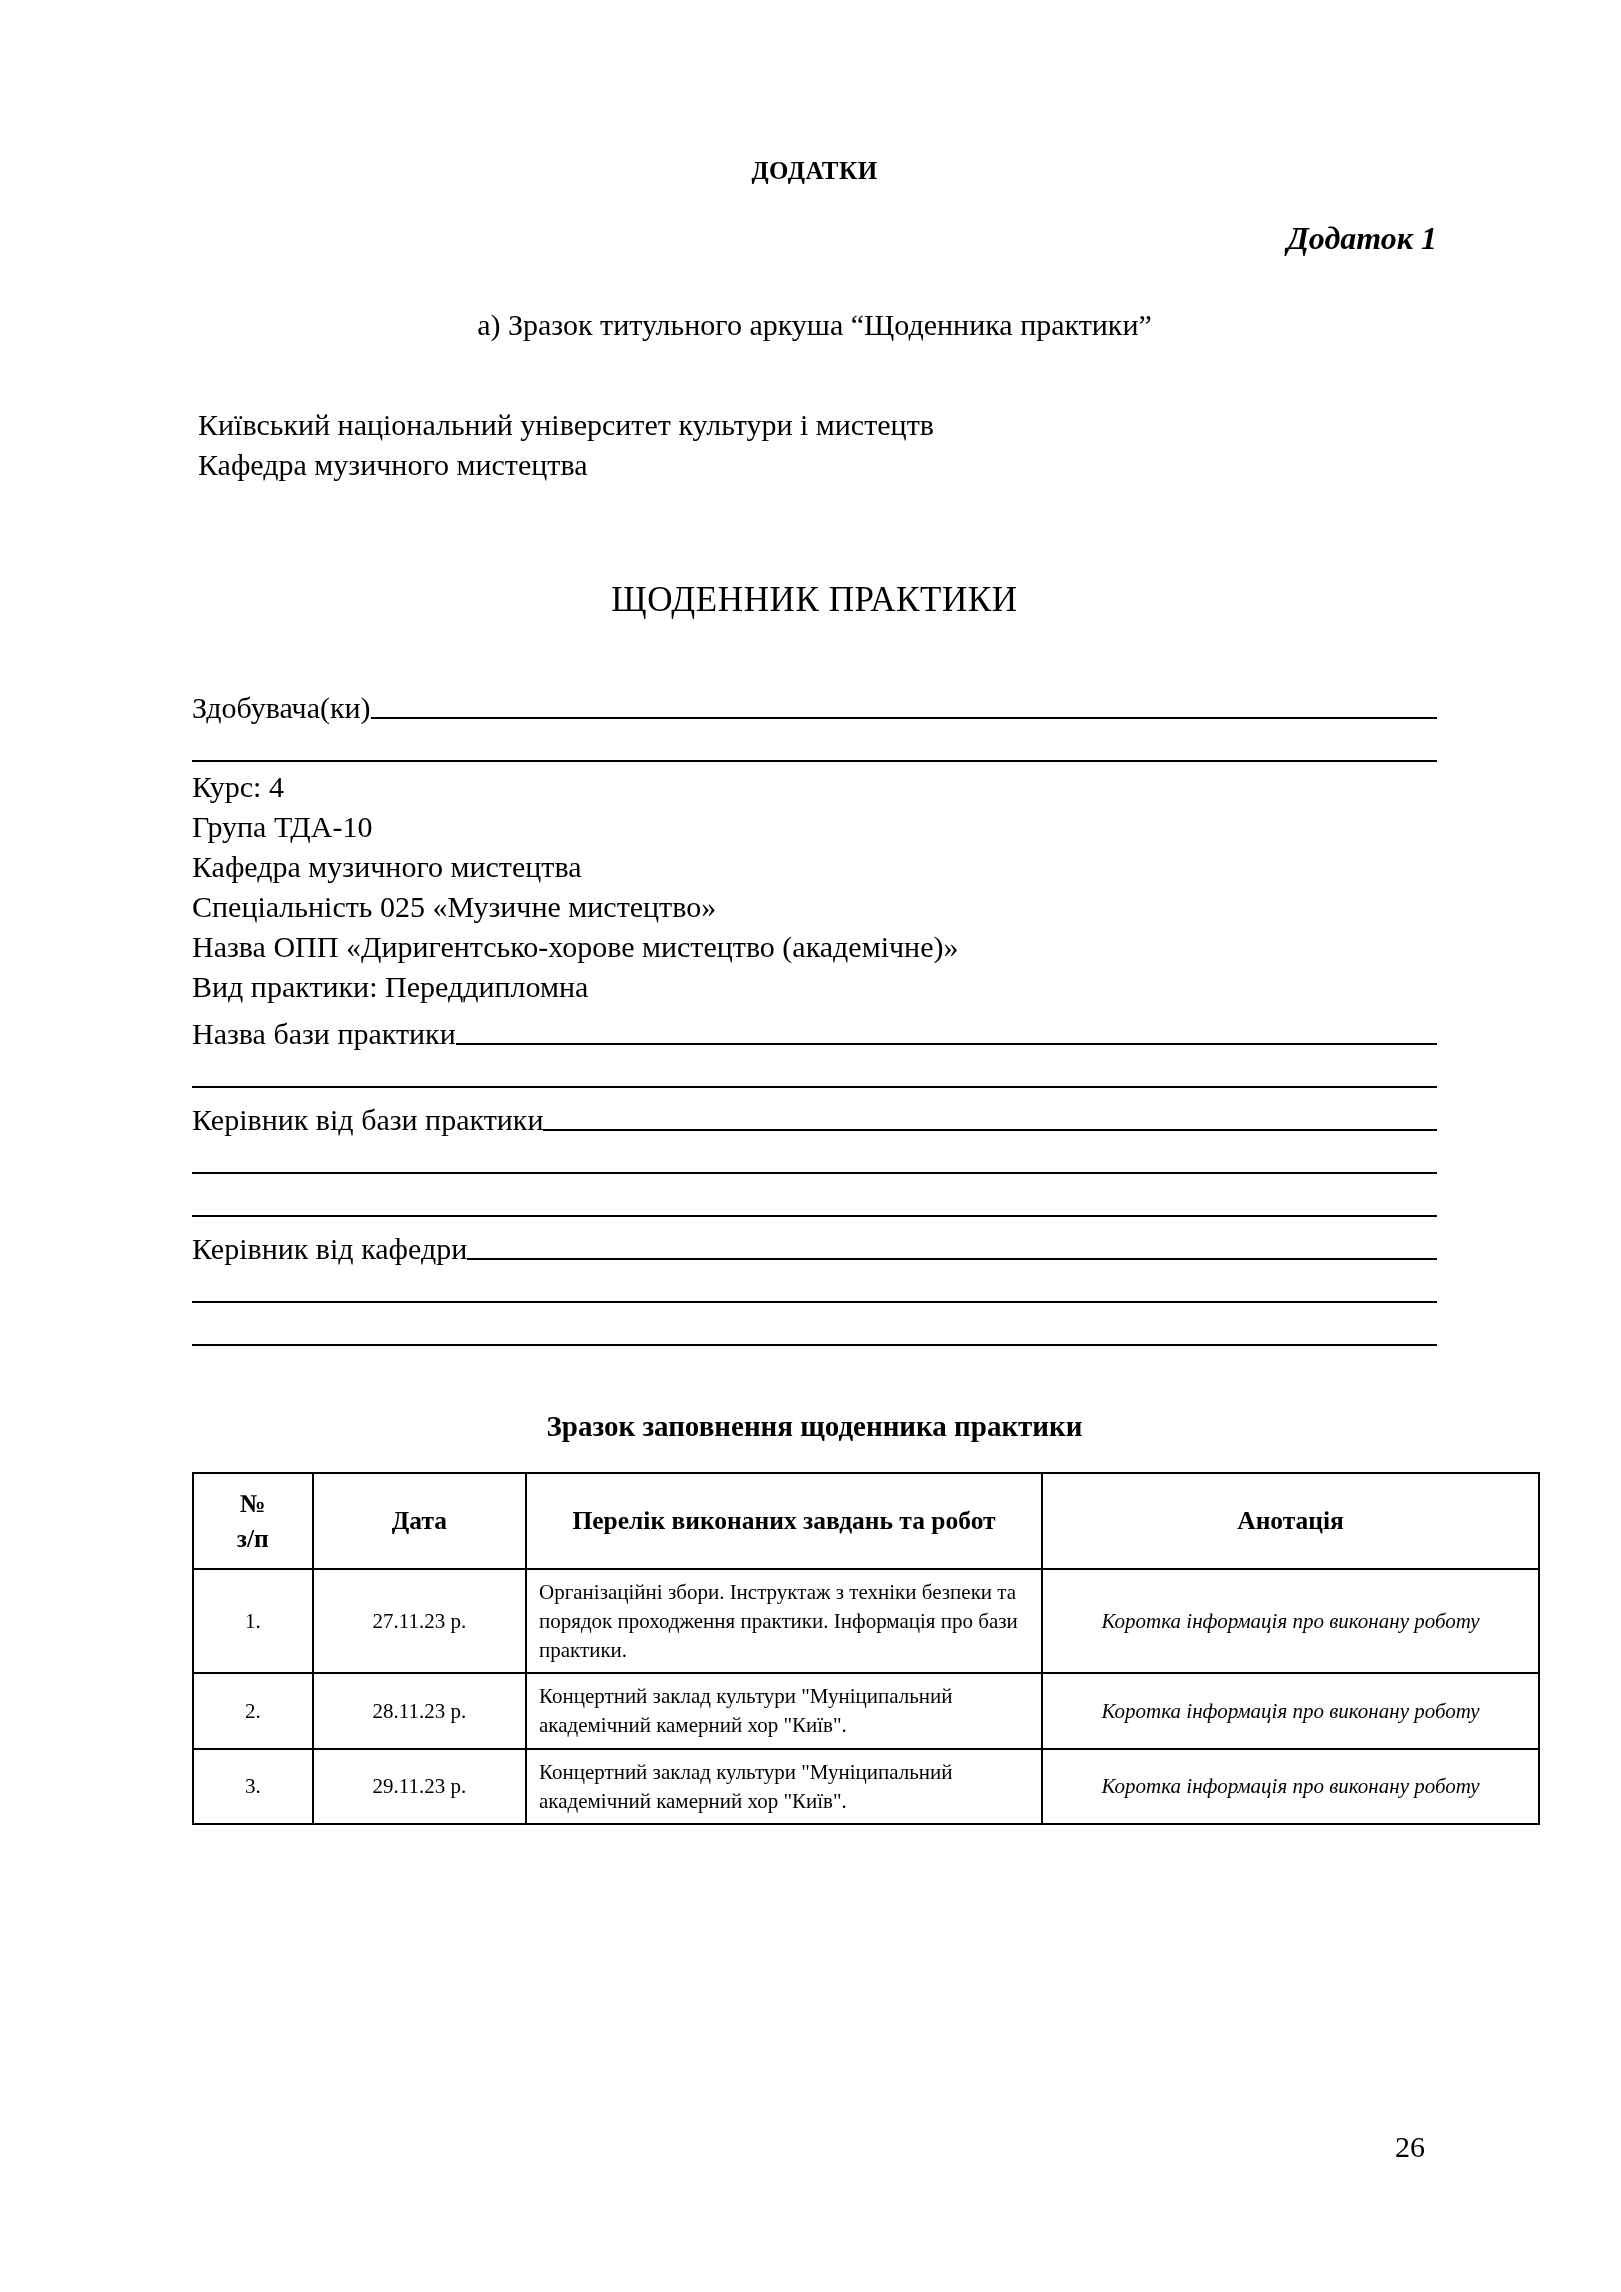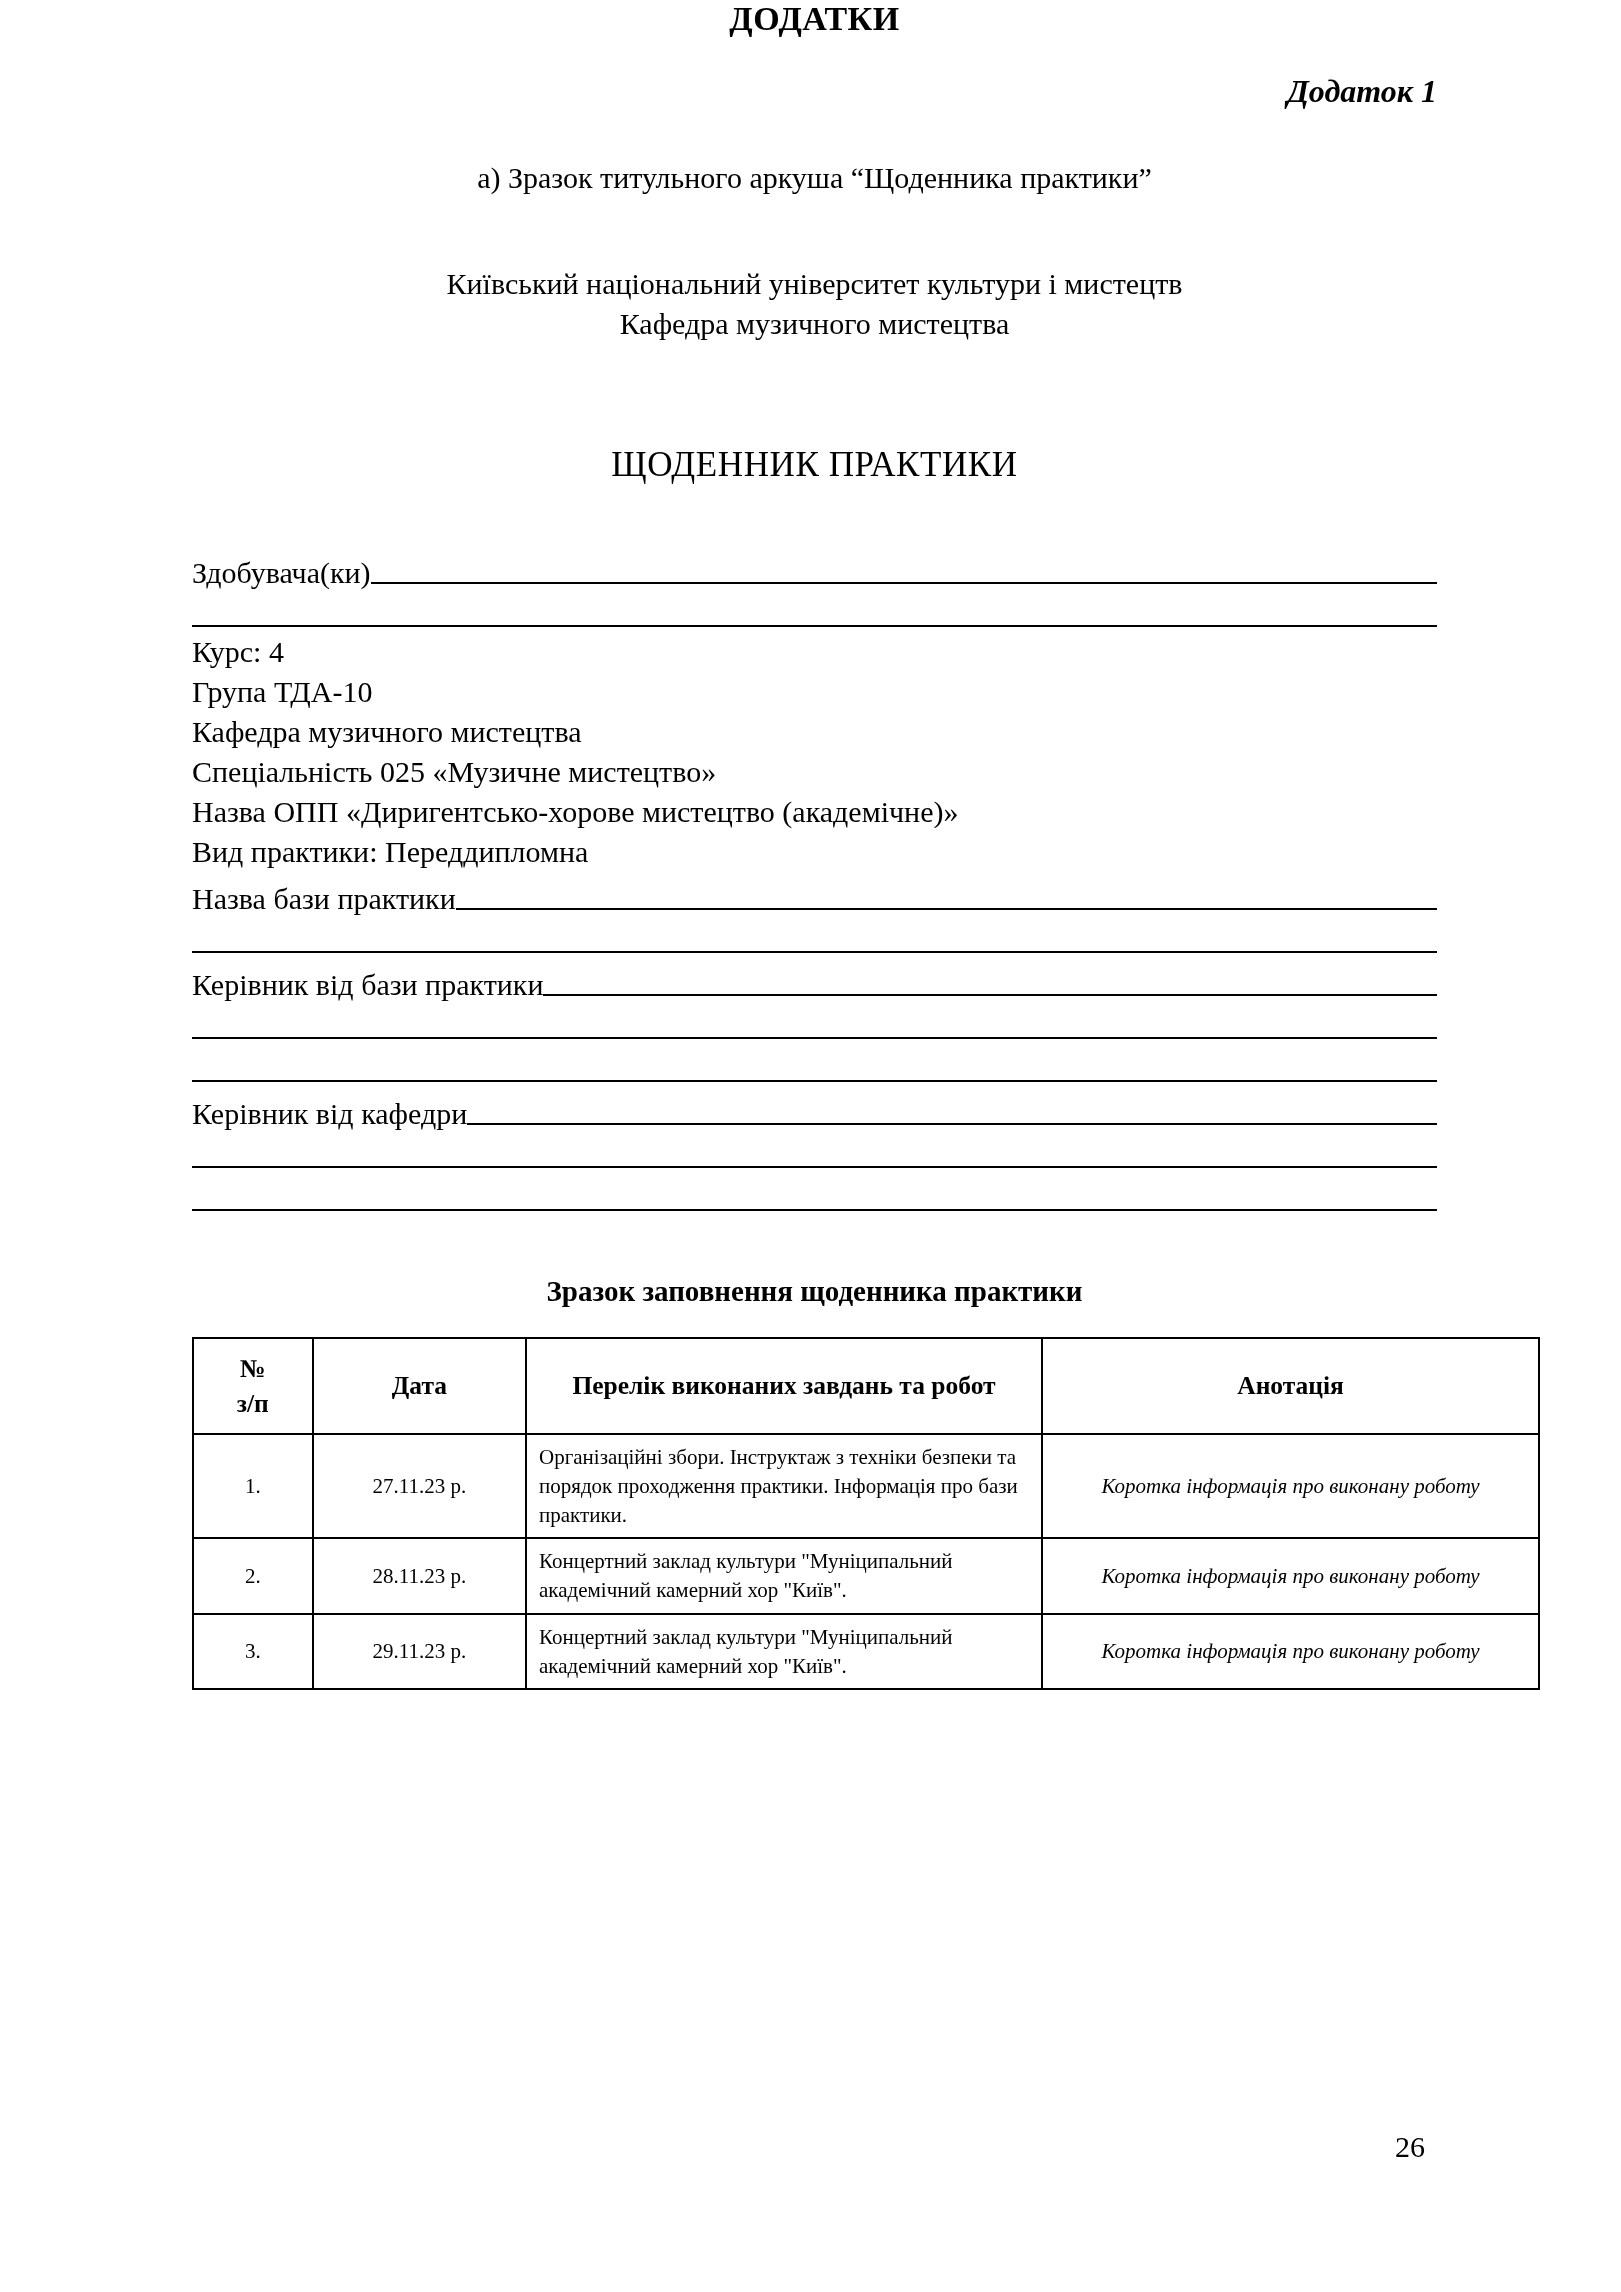--- a/index.html
+++ b/index.html
@@ -27,42 +27,43 @@
     position: absolute;
     left: 192px;
     top: 0;
     width: 1245px;
   }
 
   
   .doc-title {
     text-align: center;
     font-weight: bold;
-    font-size: 34px;
+    font-size: 25px;
     letter-spacing: 0.5px;
     margin: 0;
+    padding-top: 157px;
   }
   .appendix-no {
     text-align: right;
     font-weight: bold;
     font-style: italic;
     font-size: 32px;
     margin: 0;
     padding-top: 35px;
   }
   .sample-line {
     text-align: center;
     font-size: 30px;
     margin: 0;
     padding-top: 51px;
   }
   .org-block {
-    text-align: center;
-    font-size: 30px;
-    margin: 12px;
+    text-align: left;
+    font-size: 30px;
+    margin: 6px;
     padding-top: 57px;
     line-height: 1.32;
   }
   .org-block div { margin: 0; }
 
   .diary-title {
     text-align: center;
     font-size: 35px;
     margin: 0;
     padding-top: 90px;

